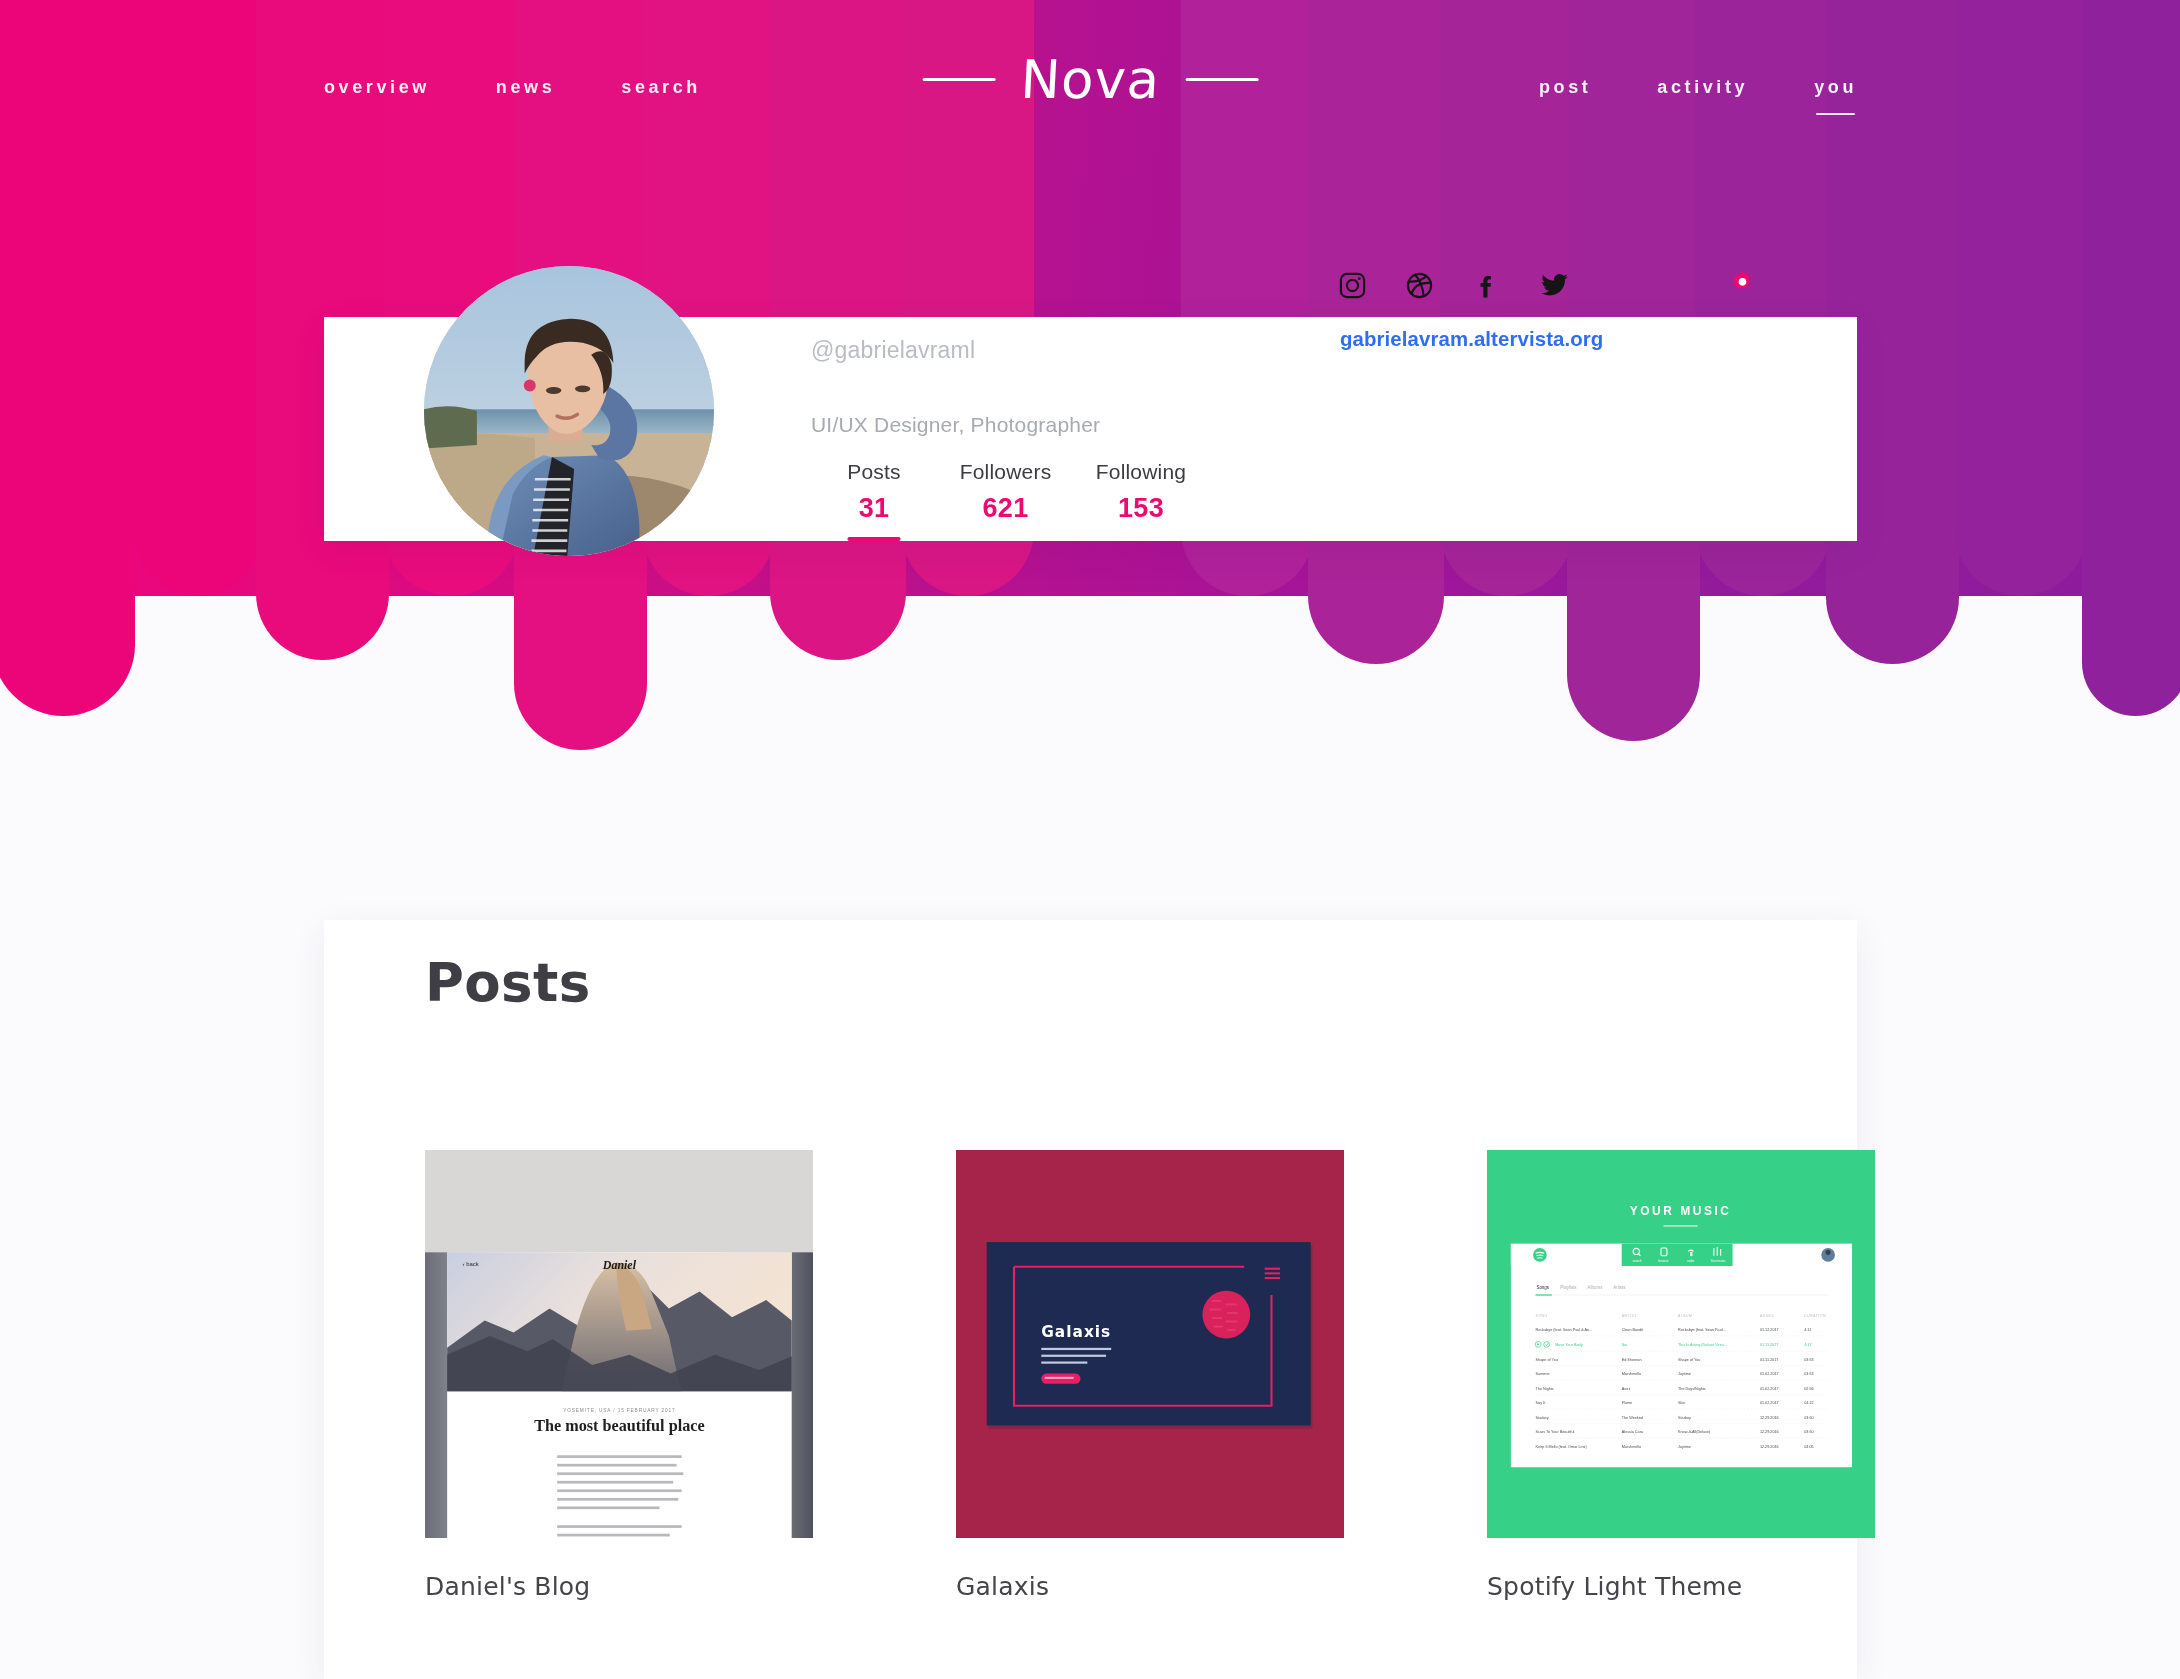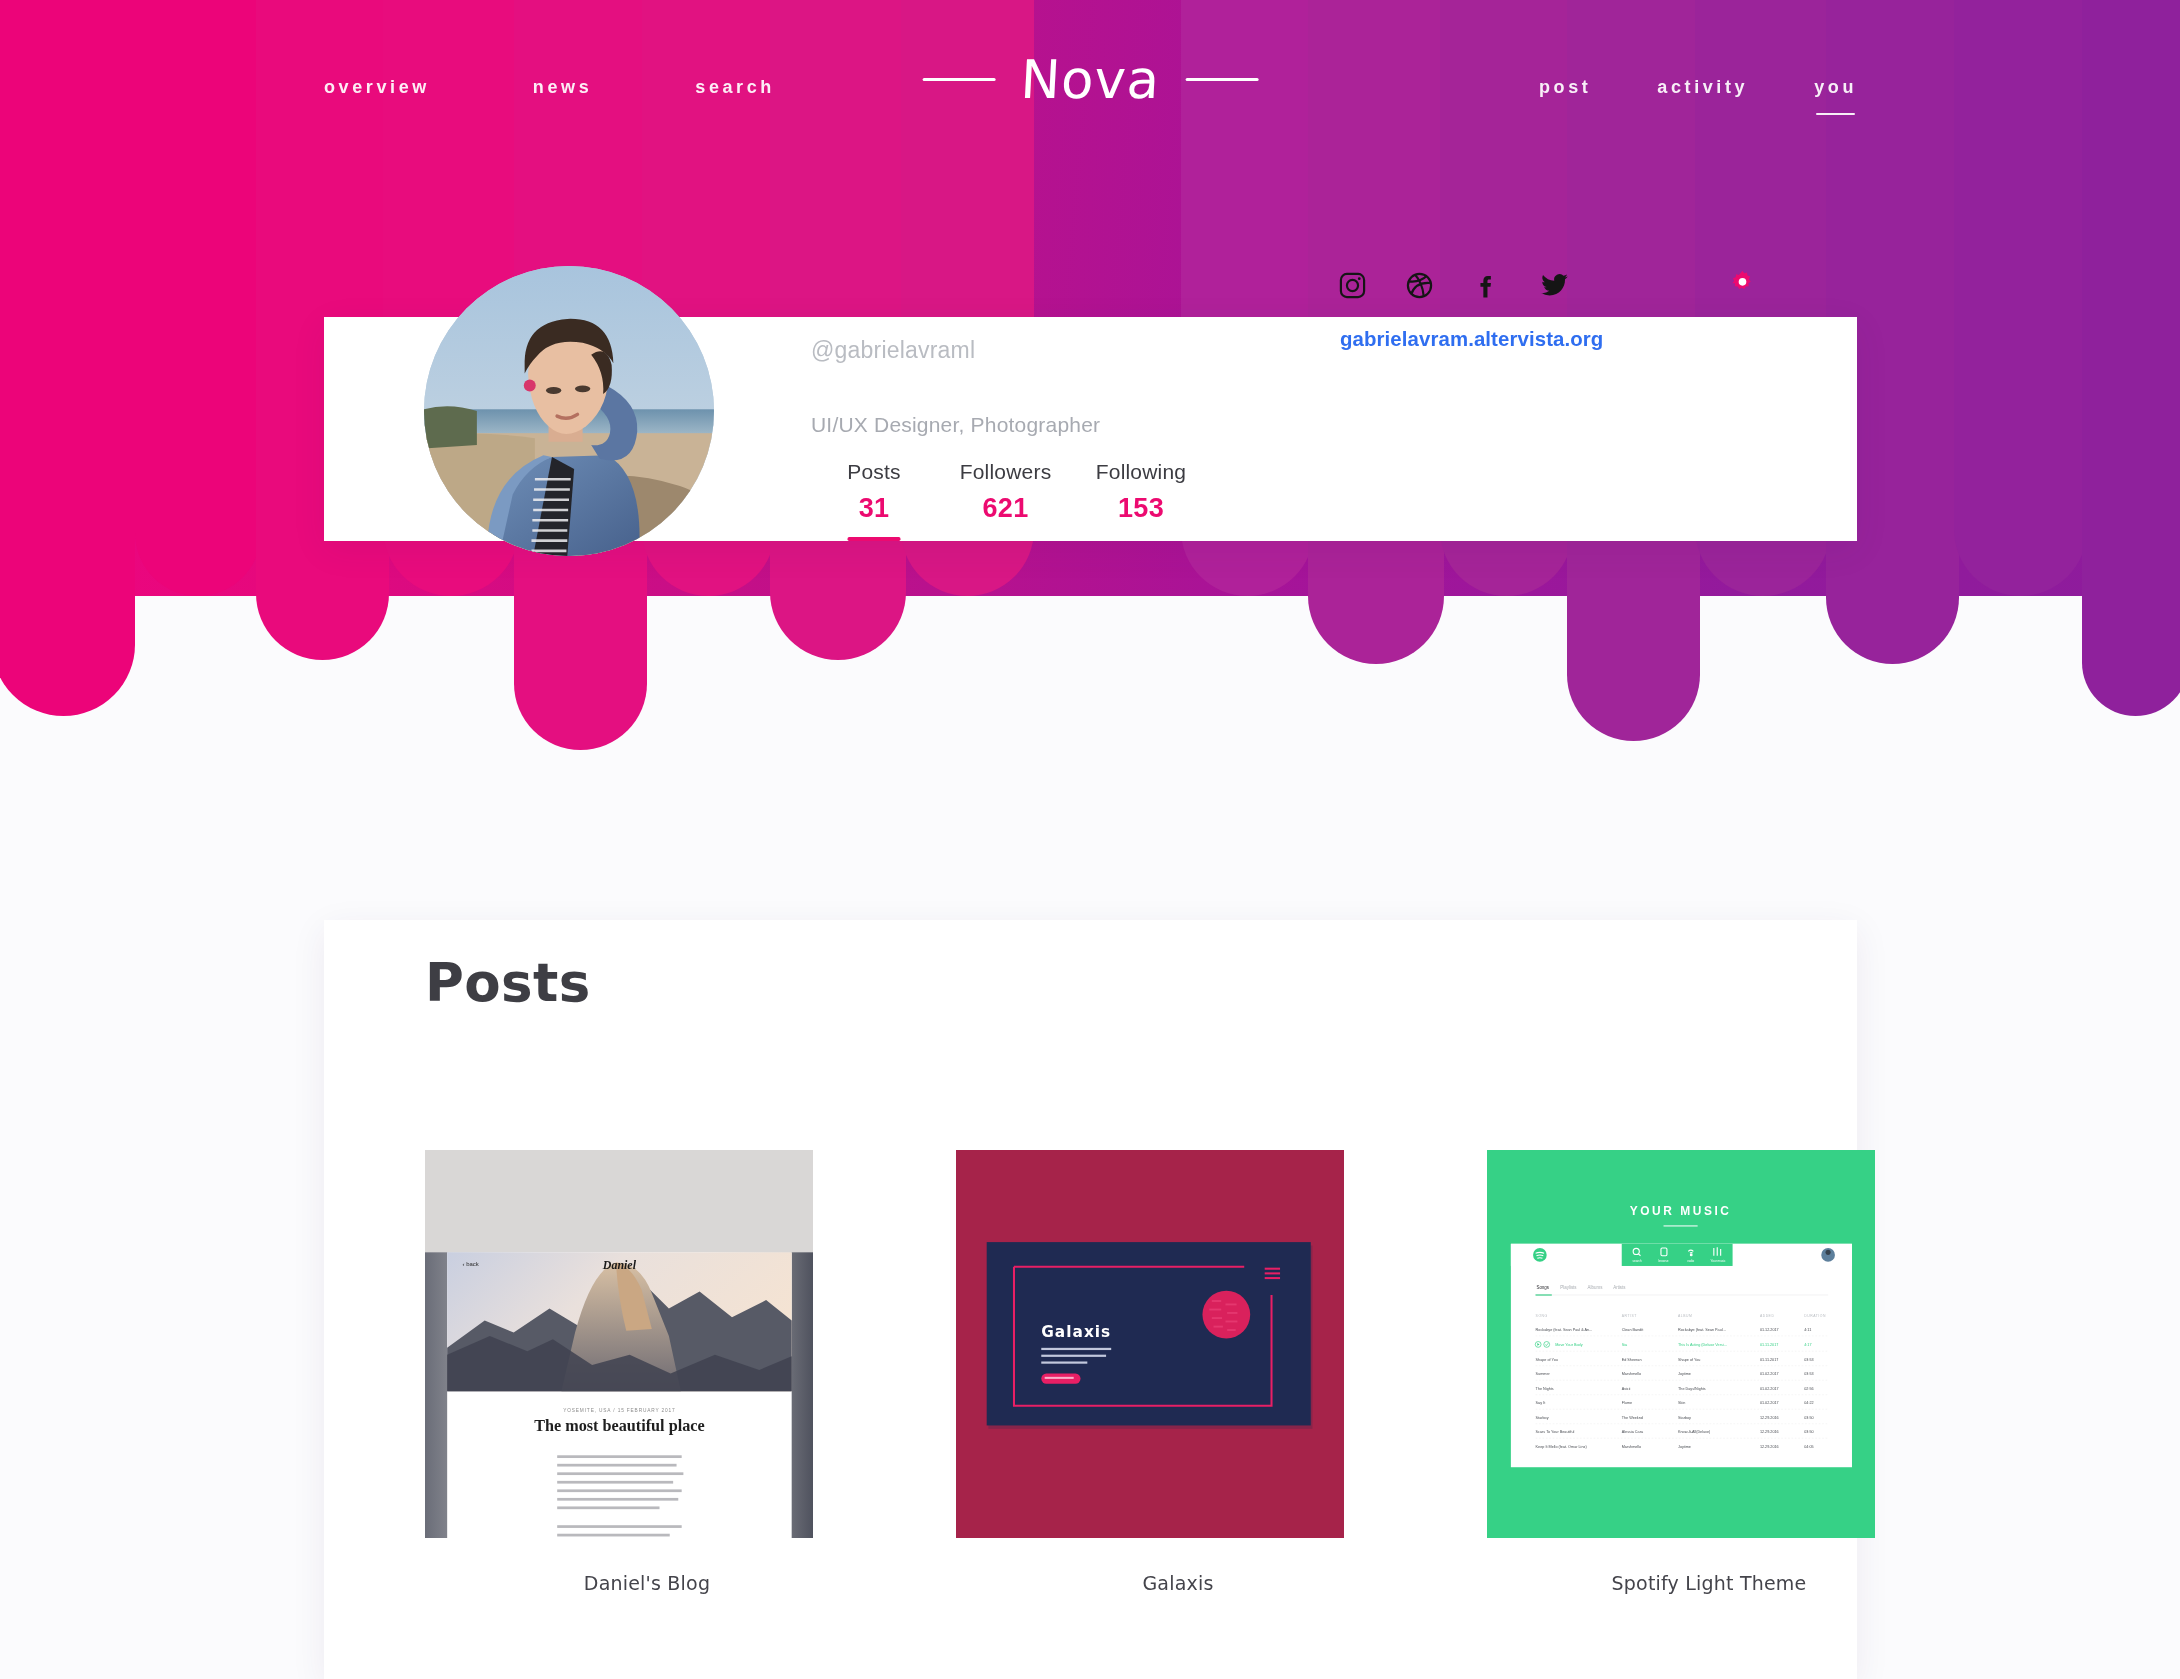--- a/index.html
+++ b/index.html
@@ -23,21 +23,21 @@
     border-bottom-right-radius: 851px;
     top: 0;
   }
 
   
   .topnav {
     position: absolute; z-index: 5;
     left: 0; top: 0; width: 2181px; height: 170px;
     display: flex; align-items: center;
   }
-  .nav-left { position: absolute; left: 324px; top: 77px; display: flex; gap: 103px; }
+  .nav-left { position: absolute; left: 324px; top: 77px; display: flex; gap: 66px; }
   .nav-right { position: absolute; right: 324px; top: 77px; display: flex; gap: 66px; }
   .nav-item {
     color: #ffffff; font-size: 18px; letter-spacing: 3.6px;
     font-weight: 600; text-decoration: none; cursor: pointer;
     opacity: .93; white-space: nowrap; position: relative;
     padding-bottom: 5.1px;
   }
   .nav-item.active::after {
     content: ""; position: absolute; left: 1.7px; right: 1.7px; bottom: -12px;
     height: 2.6px; background: #fff; border-radius: 1.7px;
@@ -112,22 +112,22 @@
     font-family: "DejaVu Sans", sans-serif;
   }
   .post-grid {
     position: absolute; left: 101px; top: 230px;
     display: flex; gap: 87px;
   }
   .post-item { width: 444px; cursor: pointer; }
   .thumb { width: 388px; height: 388px; overflow: hidden; position: relative; }
   .thumb svg { display: block; width: 100%; height: 100%; }
   .post-caption {
-    margin-top: 34px; text-align: center;
-    font-size: 19px; color: #44444b; letter-spacing: 0.2px;
+    margin-top: 34px; text-align: left;
+    font-size: 25px; color: #44444b; letter-spacing: 0.2px;
     font-family: "DejaVu Sans", sans-serif;
   }
 </style>
 </head>
 <body>
 
 <div class="bg-wrap">
   <div class="bg-gradient"></div>
 
   <div class="drip" style="left:-8.5px;  width:143px; height:716px; background:#ec0479;"></div>

